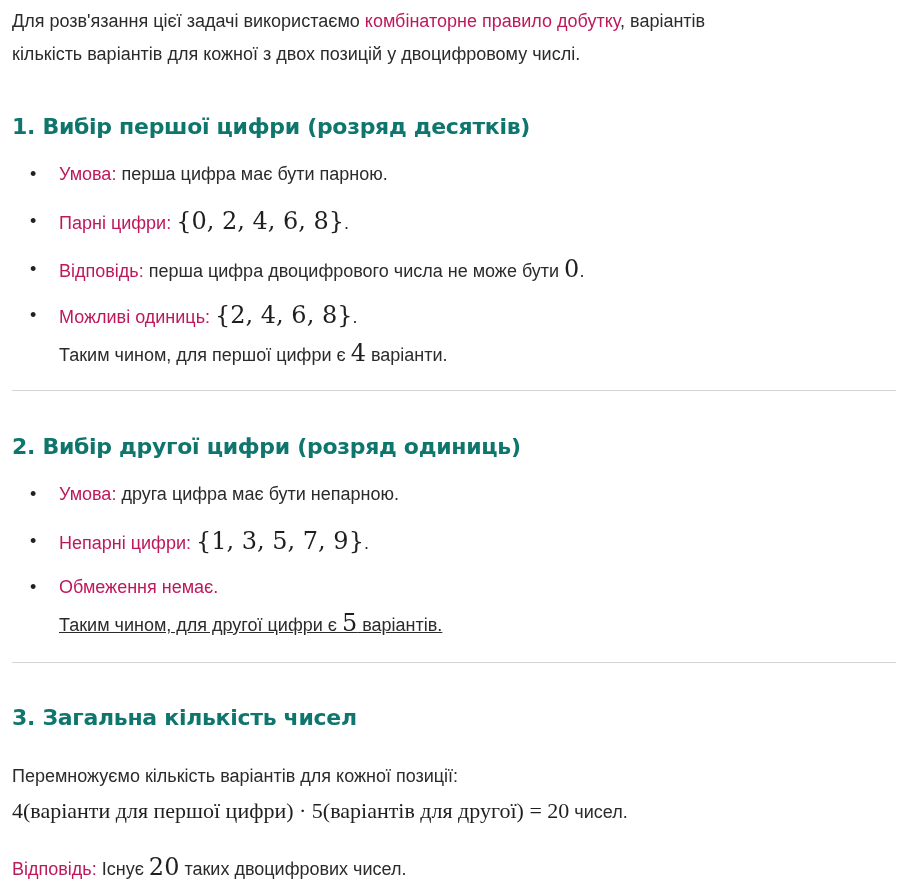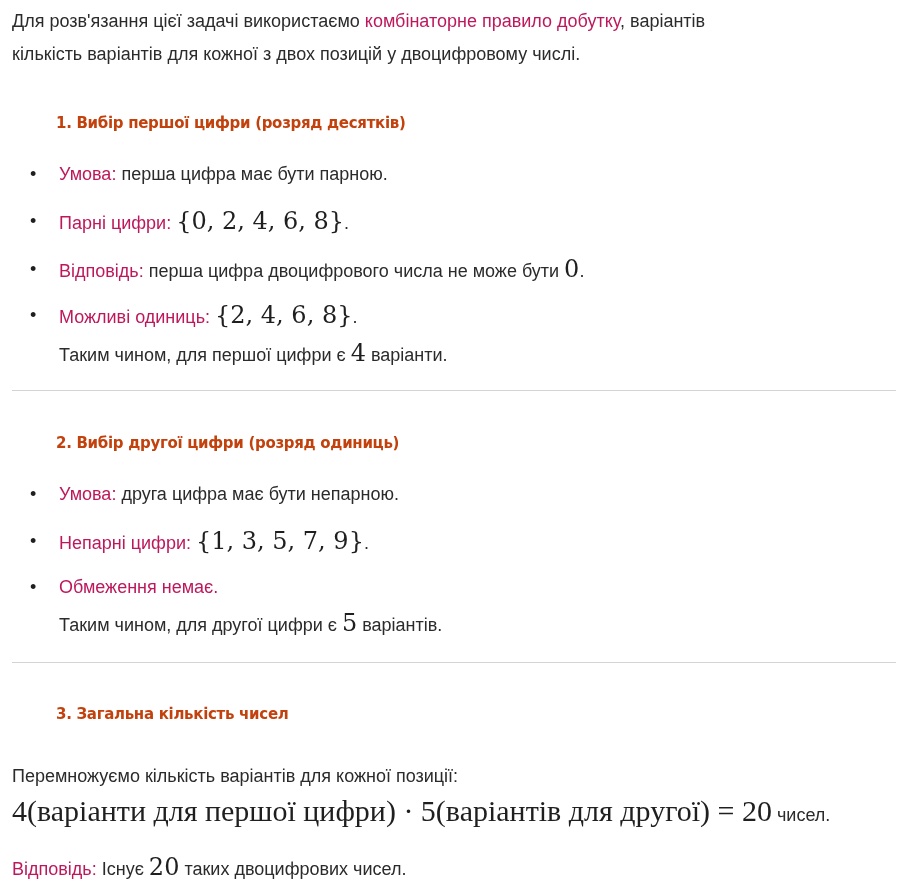--- a/index.html
+++ b/index.html
@@ -25,27 +25,26 @@
     .p {
       position: absolute;
       left: 0;
       line-height: 24px;
       white-space: nowrap;
       color: #2b2b2b;
     }
     .h {
       position: absolute;
       left: 0;
-      font-size: 15px;
+      font-size: 22px;
       font-weight: bold;
-      color: #c2410c;
+      color: #0f766e;
       white-space: nowrap;
       font-family: "DejaVu Sans", sans-serif;
       letter-spacing: -0.3px;
-      margin-left: 44px;
     }
     .li {
       position: absolute;
       left: 0;
       white-space: nowrap;
       line-height: 26px;
       color: #2b2b2b;
     }
     .bullet {
       position: absolute;
@@ -64,21 +63,21 @@
       font-weight: normal;
       color: #be185d;
     }
     .math {
       font-family: "DejaVu Serif", "Liberation Serif", serif;
       font-size: 24px;
       color: #1f1f1f;
     }
     .math-lg {
       font-family: "Liberation Serif", "DejaVu Serif", serif;
-      font-size: 30px;
+      font-size: 22px;
       color: #1f1f1f;
     }
     .sub {
       position: absolute;
       left: 47px;
       white-space: nowrap;
       line-height: 26px;
       color: #2b2b2b;
     }
     .hr {
@@ -137,21 +136,21 @@
   <div class="li" style="top:528px;">
     <span class="bullet">•</span>
     <span class="li-body"><span class="b">Непарні цифри:</span><span> </span><span class="math">{1, 3, 5, 7, 9}</span><span>.</span></span>
   </div>
 
   <div class="li" style="top:574px;">
     <span class="bullet">•</span>
     <span class="li-body"><span class="b">Обмеження немає.</span></span>
   </div>
 
-  <div class="sub" style="top:610px;">
+  <div class="sub" style="top:610px;text-decoration:underline;">
     <span>Таким чином, для другої цифри є </span><span class="math">5</span><span> варіантів.</span>
   </div>
 
   <div class="hr" style="top:662px;"></div>
 
   <div class="h" style="top:705px;">3. Загальна кількість чисел</div>
 
   <div class="p" style="top:764px;">Перемножуємо кількість варіантів для кожної позиції:</div>
 
   <div class="p" style="top:797px; line-height:28px;">

